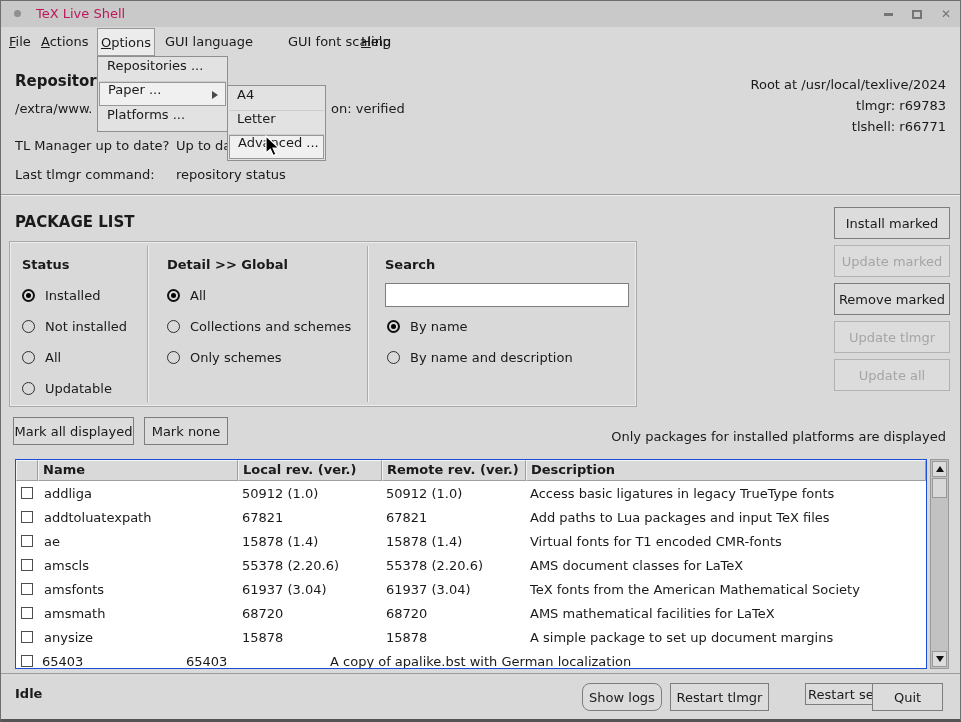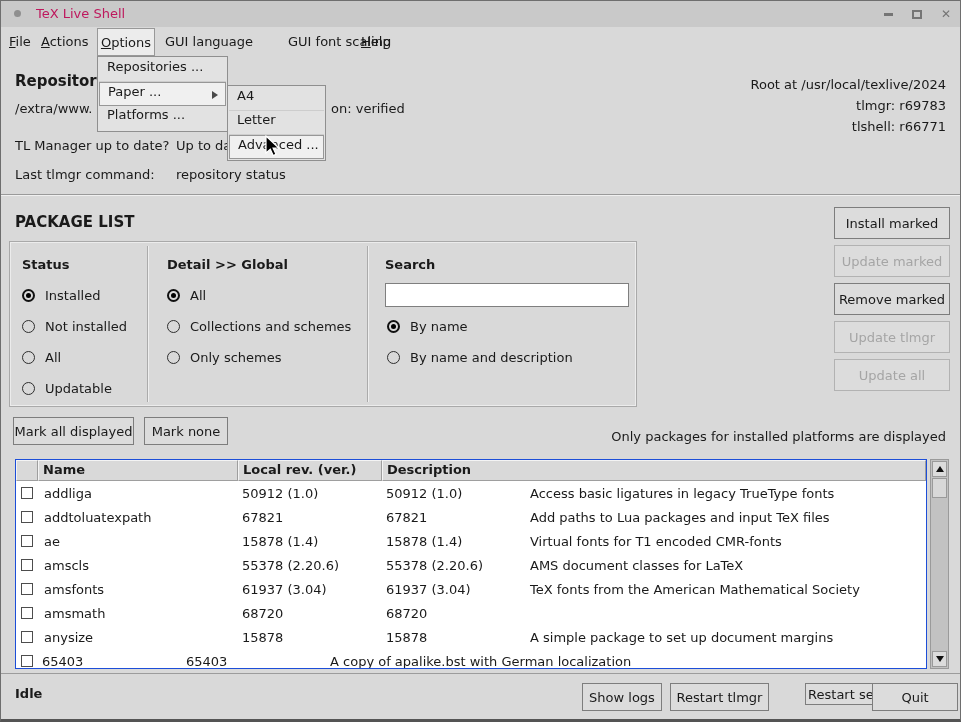--- a/index.html
+++ b/index.html
@@ -89,21 +89,21 @@
   .tri-down { width:0; height:0; border-left:4px solid transparent; border-right:4px solid transparent; border-top:6px solid #111; }
   .scroll-thumb { position:absolute; left:1px; top:18px; width:15px; height:20px; background:#d8d8d8; border:1px solid #9a9a9a; }
   
   .statusbar { position:absolute; left:0; top:672px; width:100%; height:47px; background:#d9d9d9; border-top:1px solid #9c9c9c; }
   .status-text { position:absolute; left:14px; top:12px; font-size:13px; font-weight:bold; }
   
   .dropdown { position:absolute; left:96px; top:55px; width:131px; background:#e2e2e2;
     border:1px solid #8f8f8f; padding:1px; z-index:50; }
   .submenu { position:absolute; left:226px; top:84px; width:99px; background:#e2e2e2;
     border:1px solid #8f8f8f; padding:1px; z-index:60; }
-  .menu-item { height:24px; display:flex; align-items:flex-start; padding:1px 8px;
+  .menu-item { height:24px; display:flex; align-items:flex-end; padding:8px 8px;
     border-bottom:1px solid #cdcdcd; position:relative; white-space:nowrap; }
   .menu-item:last-child { border-bottom:none; }
   .menu-item.active { background:#f0f0f0; border:1px solid #979797; }
   .submenu-arrow { position:absolute; right:7px; top:8px; width:0; height:0;
     border-left:6px solid #4a4a4a; border-top:4px solid transparent; border-bottom:4px solid transparent; }
   .cursor-svg { position:absolute; left:263px; top:134px; z-index:100; }
   u { text-decoration:underline; }
 </style>
 </head>
 <body>
@@ -208,20 +208,21 @@
 
   <div class="btn" style="left:12px;top:416px;width:121px;height:28px;">Mark all displayed</div>
   <div class="btn" style="left:143px;top:416px;width:84px;height:28px;">Mark none</div>
   <div class="platform-note">Only packages for installed platforms are displayed</div>
 
   <div class="pkg-table">
     <div class="thead">
       <div class="th col-cb"></div>
       <div class="th col-name">Name</div>
       <div class="th col-local">Local rev. (ver.)</div>
+      <div class="th col-remote">Remote rev. (ver.)</div>
       <div class="th col-desc">Description</div>
     </div>
 
     <div class="tr">
       <div class="td col-cb cb-cell">
           <span class="checkbox"></span>
         </div>
       <div class="td col-name">addliga</div>
       <div class="td col-local">50912 (1.0)</div>
       <div class="td col-remote">50912 (1.0)</div>
@@ -263,20 +264,21 @@
       <div class="td col-remote">61937 (3.04)</div>
       <div class="td col-desc">TeX fonts from the American Mathematical Society</div>
     </div>
     <div class="tr">
       <div class="td col-cb cb-cell">
           <span class="checkbox"></span>
         </div>
       <div class="td col-name">amsmath</div>
       <div class="td col-local">68720</div>
       <div class="td col-remote">68720</div>
+      <div class="td col-desc">AMS mathematical facilities for LaTeX</div>
     </div>
     <div class="tr">
       <div class="td col-cb cb-cell">
           <span class="checkbox"></span>
         </div>
       <div class="td col-name">anysize</div>
       <div class="td col-local">15878</div>
       <div class="td col-remote">15878</div>
       <div class="td col-desc">A simple package to set up document margins</div>
     </div>
@@ -295,24 +297,24 @@
         <span class="tri-up"></span>
       </div>
     <div class="scroll-thumb"></div>
     <div class="scroll-btn" style="bottom:1px;">
         <span class="tri-down"></span>
       </div>
   </div>
 
   <div class="statusbar">
     <span class="status-text">Idle</span>
-    <div class="btn" style="left:581px;top:9px;width:80px;height:28px;">Show logs</div>
+    <div class="btn" style="left:581px;top:9px;width:80px;height:28px;border-radius:8px;">Show logs</div>
     <div class="btn" style="left:669px;top:9px;width:99px;height:28px;">Restart tlmgr</div>
     <div class="btn" style="left:804px;top:9px;width:80px;height:22px;">Restart self</div>
-    <div class="btn" style="left:871px;top:9px;width:86px;height:28px;">Quit</div>
+    <div class="btn" style="left:871px;top:9px;width:71px;height:28px;">Quit</div>
   </div>
 
   <div class="dropdown">
     <div class="menu-item">
       <span>Repositories ...</span>
     </div>
     <div class="menu-item active">
       <span>Paper ...</span>
       <span class="submenu-arrow"></span>
     </div>

